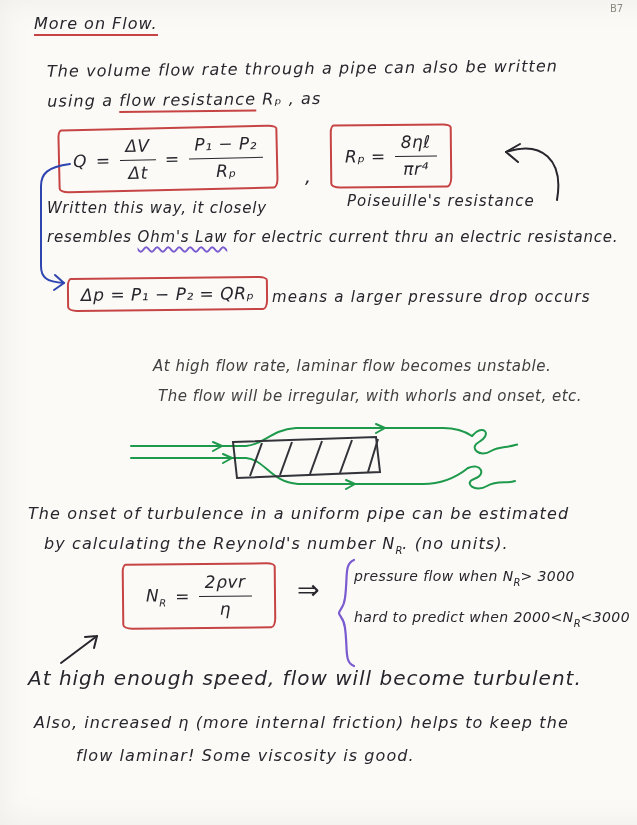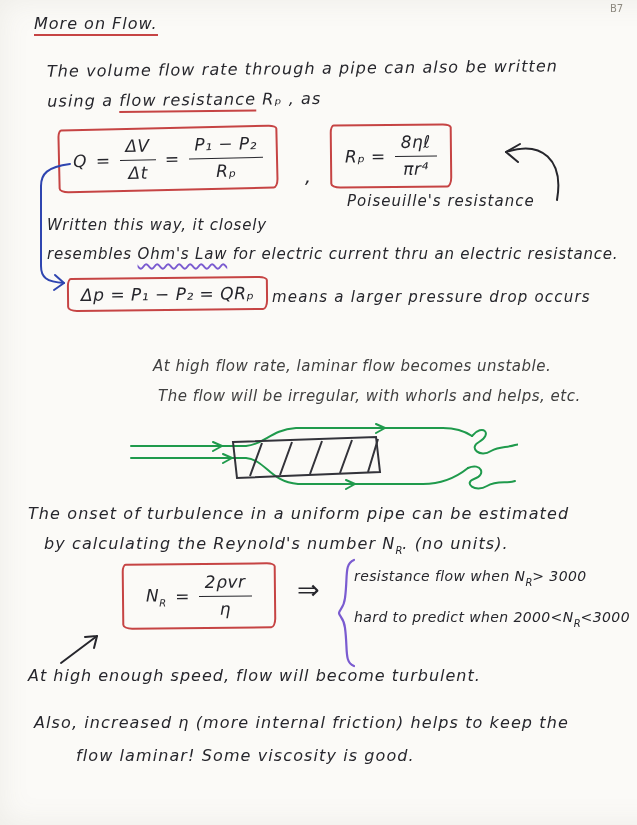--- a/index.html
+++ b/index.html
@@ -82,34 +82,34 @@
     <path d="M10,14 l14,-8 M10,14 l12,10" fill="none" stroke="#26262c" stroke-width="2" stroke-linecap="round"></path>
   </svg>
 
   <div class="abs hw" style="left:347px; top:192px; font-size:15px; letter-spacing:1px;">Poiseuille's resistance</div>
 
   <svg class="abs" style="left:28px; top:160px;" width="48" height="136" viewBox="0 0 48 136">
     <path d="M42,4 C19,7 13,14 13,26 L13,106 C13,117 18,122 36,123" fill="none" stroke="#2f45b0" stroke-width="2" stroke-linecap="round"></path>
     <path d="M36,123 l-9,-8 M36,123 l-10,7" fill="none" stroke="#2f45b0" stroke-width="2" stroke-linecap="round"></path>
   </svg>
 
-  <div class="abs hw small-prose" style="left:47px; top:211px;">
+  <div class="abs hw small-prose" style="left:47px; top:194px;">
     <div>Written this way, it closely</div>
     <div><span>resembles </span><span class="wavy-purple">Ohm's Law</span><span> for electric current thru an electric resistance.</span></div>
   </div>
 
   <div class="abs tilt-s" style="left:67px; top:277px;">
     <span class="rbox formula" style="padding:5px 12px;">Δp = P₁ − P₂ = QRₚ</span>
   </div>
   <div class="abs hw" style="left:272px; top:283px; font-size:15px; letter-spacing:1.2px; line-height:28px;">
     <div>means a larger pressure drop occurs</div>
   </div>
 
   <div class="abs hw ink-blue" style="left:153px; top:357px; font-size:15px; letter-spacing:0.5px;">At high flow rate, laminar flow becomes unstable.</div>
-  <div class="abs hw ink-blue" style="left:158px; top:387px; font-size:15px; letter-spacing:0.5px;">The flow will be irregular, with whorls and helps, etc.</div>
+  <div class="abs hw ink-blue" style="left:158px; top:387px; font-size:15px; letter-spacing:0.5px;">The flow will be irregular, with whorls and onset, etc.</div>
 
   <svg class="abs" style="left:128px; top:420px;" width="390" height="82" viewBox="0 0 390 82">
 
     <path d="M3,26 H118 C138,24 142,10 168,8 L315,8 C330,8 338,12 344,16" fill="none" stroke="#1f9a4c" stroke-width="2" stroke-linecap="round"></path>
 
     <path d="M3,38 H118 C138,40 142,62 170,64 L295,64 C315,64 330,56 340,48" fill="none" stroke="#1f9a4c" stroke-width="2" stroke-linecap="round"></path>
 
     <path d="M344,16 c11,-13 21,-2 7,6 c-11,6 1,16 12,9 c9,-5 15,-3 24,-6 c4,-1 6,-1 10,0" fill="none" stroke="#1f9a4c" stroke-width="2" stroke-linecap="round"></path>
 
     <path d="M340,48 c13,-6 19,7 6,11 c-11,4 1,14 13,7 c10,-6 20,-2 28,-5" fill="none" stroke="#1f9a4c" stroke-width="2" stroke-linecap="round"></path>
@@ -138,28 +138,28 @@
     </span>
   </div>
 
   <div class="abs" style="left:297px; top:574px; font-size:27px; color:#26262c;">⇒</div>
 
   <svg class="abs" style="left:336px; top:558px;" width="22" height="110" viewBox="0 0 22 110">
     <path d="M18,2 C8,6 12,18 9,40 C8,50 3,52 3,55 C3,58 8,60 9,70 C12,92 8,104 18,108" fill="none" stroke="#7a5bd0" stroke-width="2.2" stroke-linecap="round"></path>
   </svg>
 
   <div class="abs" style="left:354px; top:559px;">
-    <div class="cond-line"><span>resistance</span><span> flow when N</span><span class="ssub">R</span><span>&gt; 3000</span></div>
+    <div class="cond-line"><span>pressure</span><span> flow when N</span><span class="ssub">R</span><span>&gt; 3000</span></div>
     <div class="cond-line"><span>hard to predict</span><span> when 2000&lt;N</span><span class="ssub">R</span><span>&lt;3000</span></div>
   </div>
 
   <svg class="abs" style="left:55px; top:627px;" width="52" height="40" viewBox="0 0 52 40">
     <path d="M6,36 L42,9" fill="none" stroke="#26262c" stroke-width="2" stroke-linecap="round"></path>
     <path d="M42,9 l-12,1 M42,9 l-3,12" fill="none" stroke="#26262c" stroke-width="2" stroke-linecap="round"></path>
   </svg>
 
-  <div class="abs hw" style="left:28px; top:666px; font-size:16px; letter-spacing:1px;">At high enough speed, flow will become turbulent.</div>
+  <div class="abs hw" style="left:28px; top:666px; font-size:20px; letter-spacing:1px;">At high enough speed, flow will become turbulent.</div>
   <div class="abs hw prose" style="left:34px; top:706px; line-height:33px;">
     <div>Also, increased η (more internal friction) helps to keep the</div>
     <div style="margin-left:42px;">flow laminar!   Some viscosity is good.</div>
   </div>
 
 </div>
 
 </body></html>

